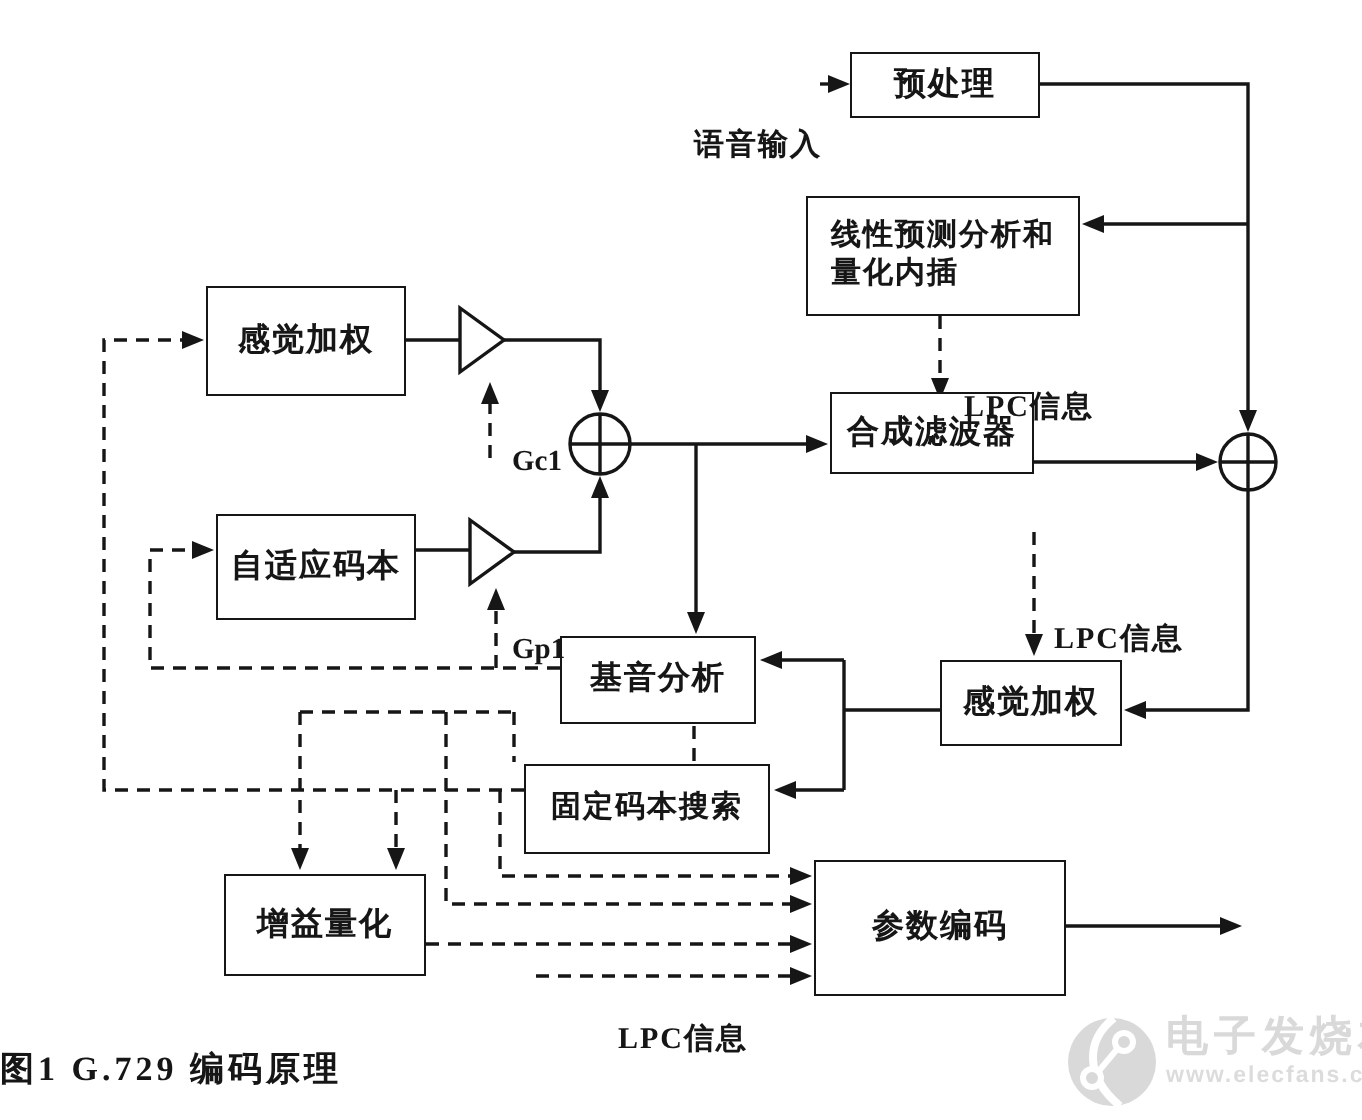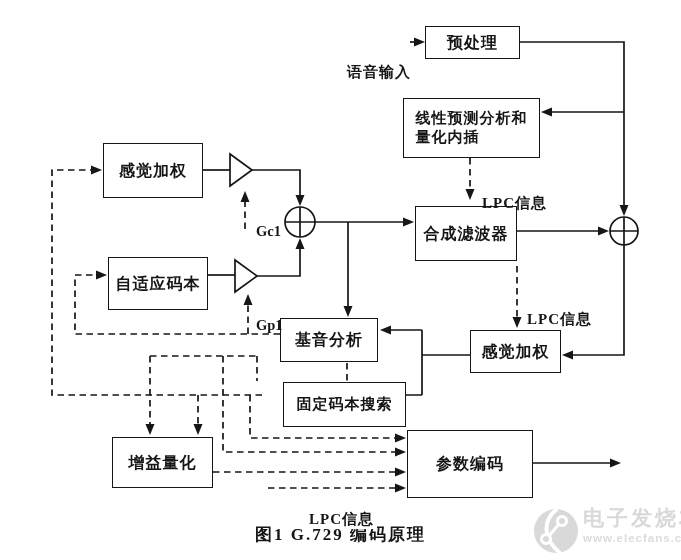--- a/index.html
+++ b/index.html
@@ -6,30 +6,30 @@
   .stage{
     position:relative;width:681px;height:560px;background:#fff;overflow:hidden;
     font-family:"Liberation Serif","DejaVu Serif",serif;color:#161616;
   }
   .stage svg.wires{position:absolute;left:0;top:0;}
   .node{
     position:absolute;box-sizing:border-box;border:1.7px solid #161616;background:#fff;
     display:flex;align-items:center;justify-content:center;text-align:left;
     font-size:16px;font-weight:700;letter-spacing:1px;line-height:1.25;z-index:2;
   }
-  .node.small{font-size:15px;margin-left:21px;}
+  .node.small{font-size:15px;}
   .node.preline{white-space:pre-line;font-size:15px;}
   .lbl{
     position:absolute;font-size:15px;font-weight:600;letter-spacing:1px;
     white-space:nowrap;z-index:2;margin-top:31px;
   }
   .lbl.gain{font-size:14.5px;letter-spacing:0;text-align:right;}
   .lbl.onwire{background:#fff;padding:0 3px;z-index:3;}
   .caption{
-    position:absolute;left:0;top:523px;width:681px;text-align:center;
+    position:absolute;left:0;top:523px;width:681px;text-align:left;
     font-size:17px;font-weight:700;letter-spacing:2px;z-index:2;
   }
   .watermark{position:absolute;left:525px;top:500px;width:156px;height:58px;z-index:1;}
   .wm-logo{position:absolute;left:8px;top:8px;width:46px;height:46px;}
   .wm-brand{
     position:absolute;left:58px;top:4px;font-size:21px;font-weight:700;
     letter-spacing:3px;color:#d9d9d9;white-space:nowrap;
     font-family:"Liberation Sans","DejaVu Sans",sans-serif;
   }
   .wm-url{
@@ -115,21 +115,21 @@
         <path d="M610,231 H638 M624,217 V245" fill="none"></path>
       </g>
     </g>
   </svg>
 
   <div class="node" style="left:425px;top:26px;width:95px;height:33px">预处理</div>
   <div class="node preline" style="left:403px;top:98px;width:137px;height:60px">线性预测分析和
 量化内插</div>
   <div class="node" style="left:103px;top:143px;width:100px;height:55px">感觉加权</div>
   <div class="node" style="left:108px;top:257px;width:100px;height:53px">自适应码本</div>
-  <div class="node" style="left:415px;top:206px;width:102px;height:55px">合成滤波器</div>
+  <div class="node" style="left:415px;top:196px;width:102px;height:41px">合成滤波器</div>
   <div class="node" style="left:280px;top:318px;width:98px;height:44px">基音分析</div>
   <div class="node" style="left:470px;top:330px;width:91px;height:43px">感觉加权</div>
   <div class="node small" style="left:262px;top:382px;width:123px;height:45px">固定码本搜索</div>
   <div class="node" style="left:407px;top:430px;width:126px;height:68px">参数编码</div>
   <div class="node" style="left:112px;top:437px;width:101px;height:51px">增益量化</div>
 
   <span class="lbl" style="left:347px;top:32px">语音输入</span>
   <span class="lbl gain" style="left:256px;top:192px">Gc1</span>
   <span class="lbl gain" style="left:256px;top:286px">Gp1</span>
   <span class="lbl" style="left:482px;top:163px">LPC信息</span>

